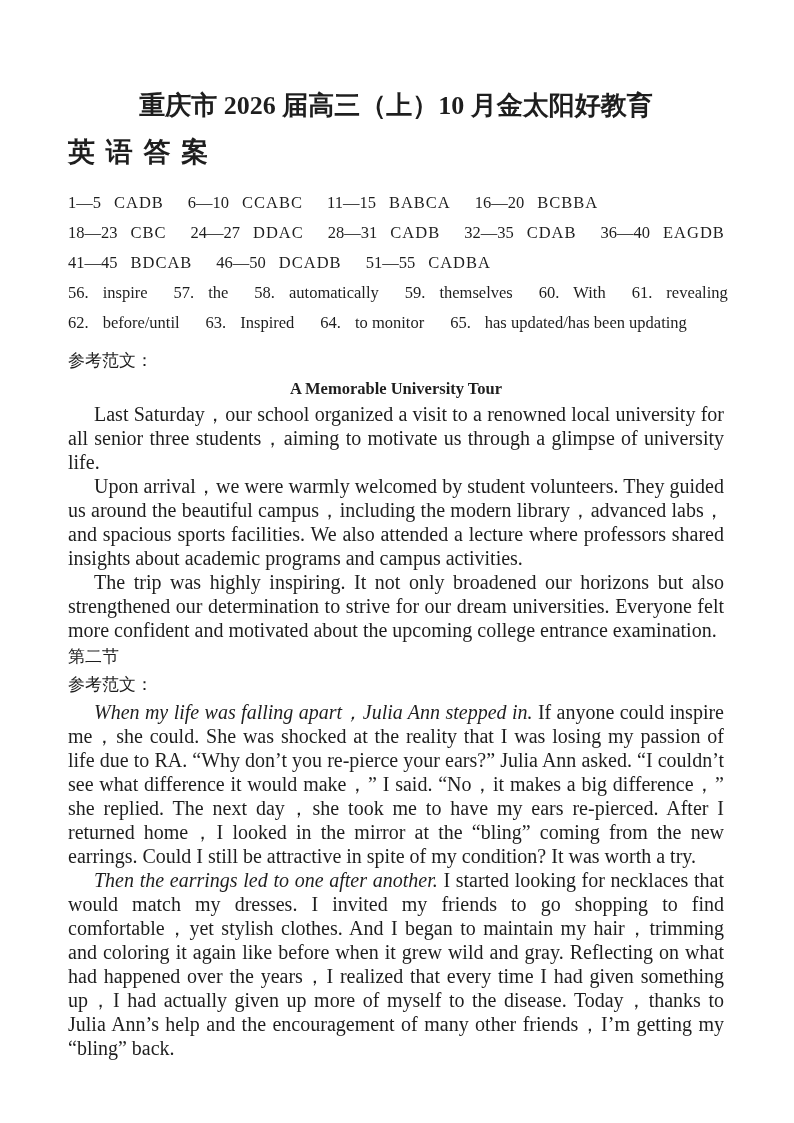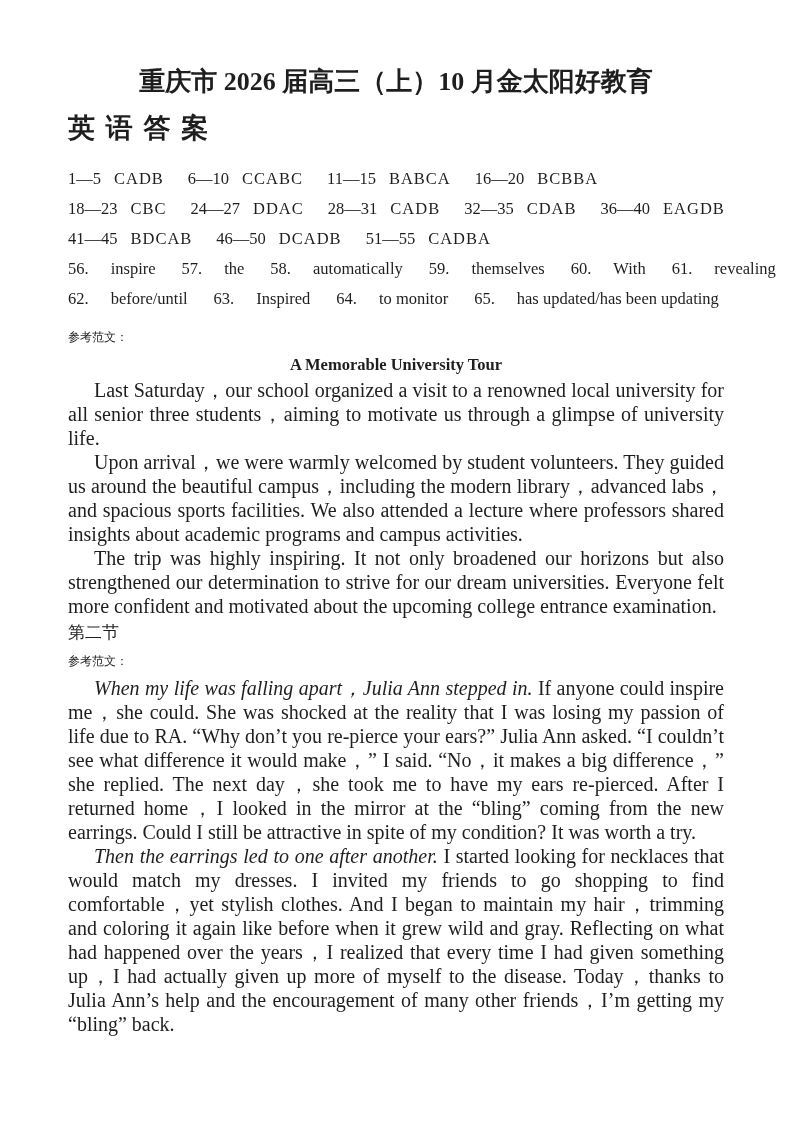--- a/index.html
+++ b/index.html
@@ -5,21 +5,21 @@
   * { margin: 0; padding: 0; box-sizing: border-box; }
   html, body { width: 794px; height: 1123px; }
   body {
     background: #ffffff;
     color: #1e1e1e;
     font-family: "Liberation Serif", "DejaVu Serif", serif;
   }
   .page {
     width: 794px;
     height: 1123px;
-    padding: 64px 70px 0 68px;
+    padding: 88px 70px 0 68px;
     overflow: hidden;
     background: #ffffff;
   }
   .doc-title {
     text-align: center;
     font-size: 26px;
     font-weight: bold;
     line-height: 36px;
     white-space: nowrap;
   }
@@ -43,23 +43,23 @@
   .pair { display: inline-flex; column-gap: 13px; }
   .pair .ltr { letter-spacing: 1px; }
   .fill-row {
     display: flex;
     align-items: baseline;
     column-gap: 26px;
     line-height: 30px;
     font-size: 16.5px;
     white-space: nowrap;
   }
-  .fpair { display: inline-flex; column-gap: 22px; }
+  .fpair { display: inline-flex; column-gap: 14px; }
   .cn-label {
-    font-size: 12px;
+    font-size: 17px;
     line-height: 30px;
     margin-top: 8px;
   }
   .essay-title {
     text-align: center;
     font-weight: bold;
     font-size: 16.5px;
     line-height: 26px;
   }
   p.para {

